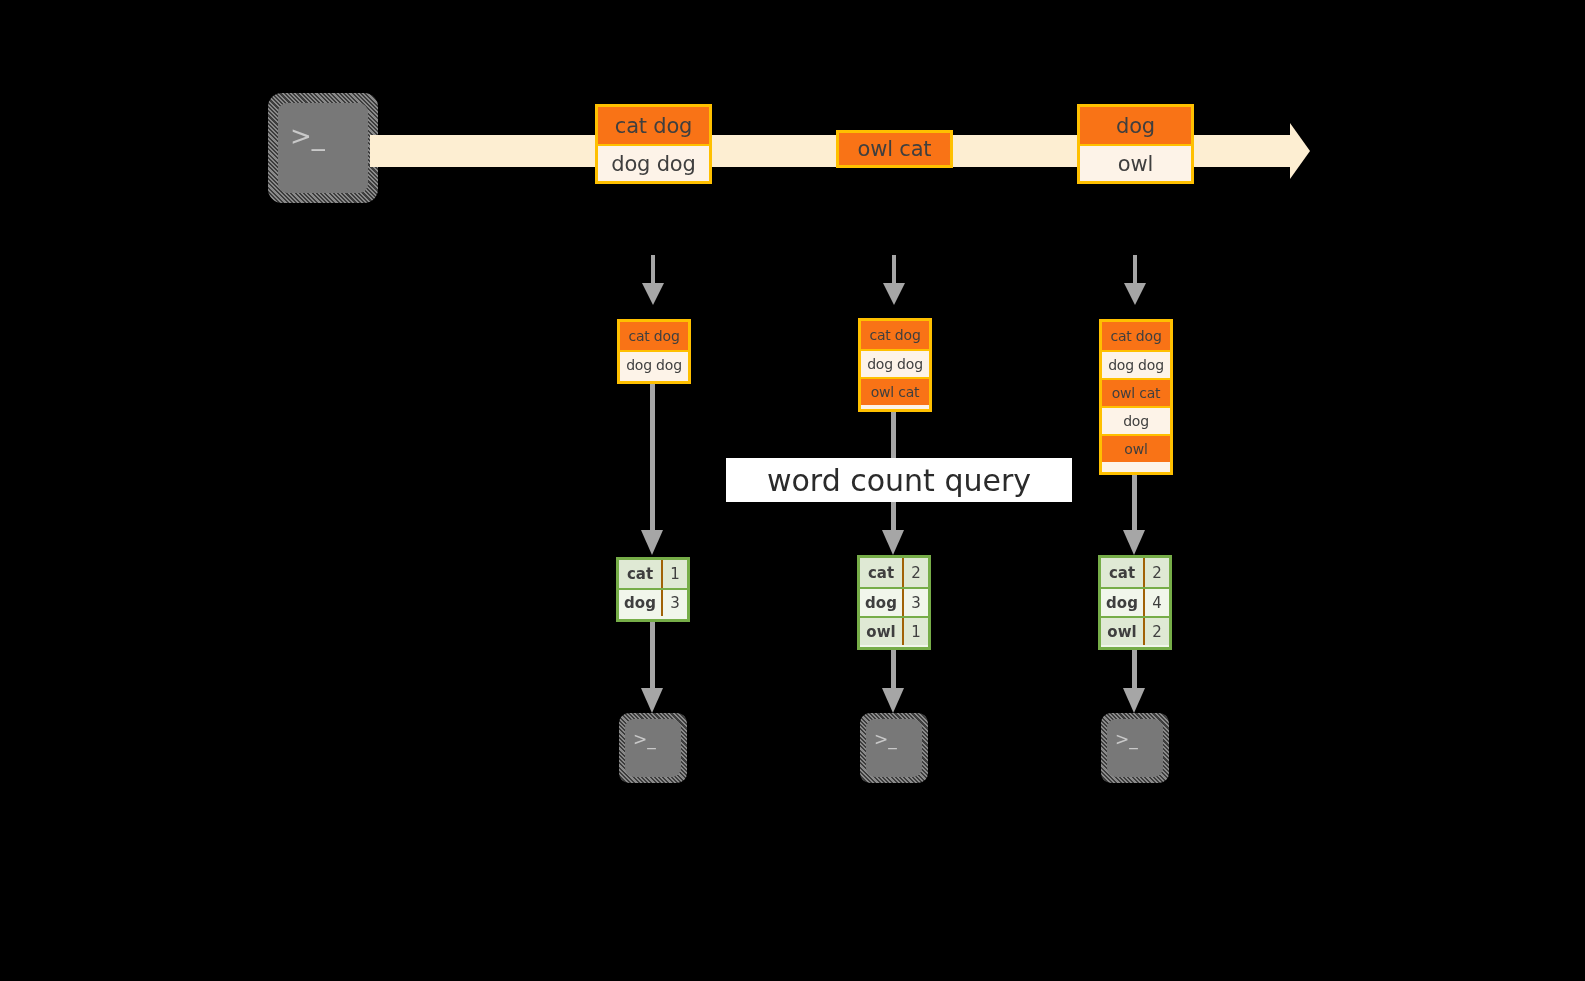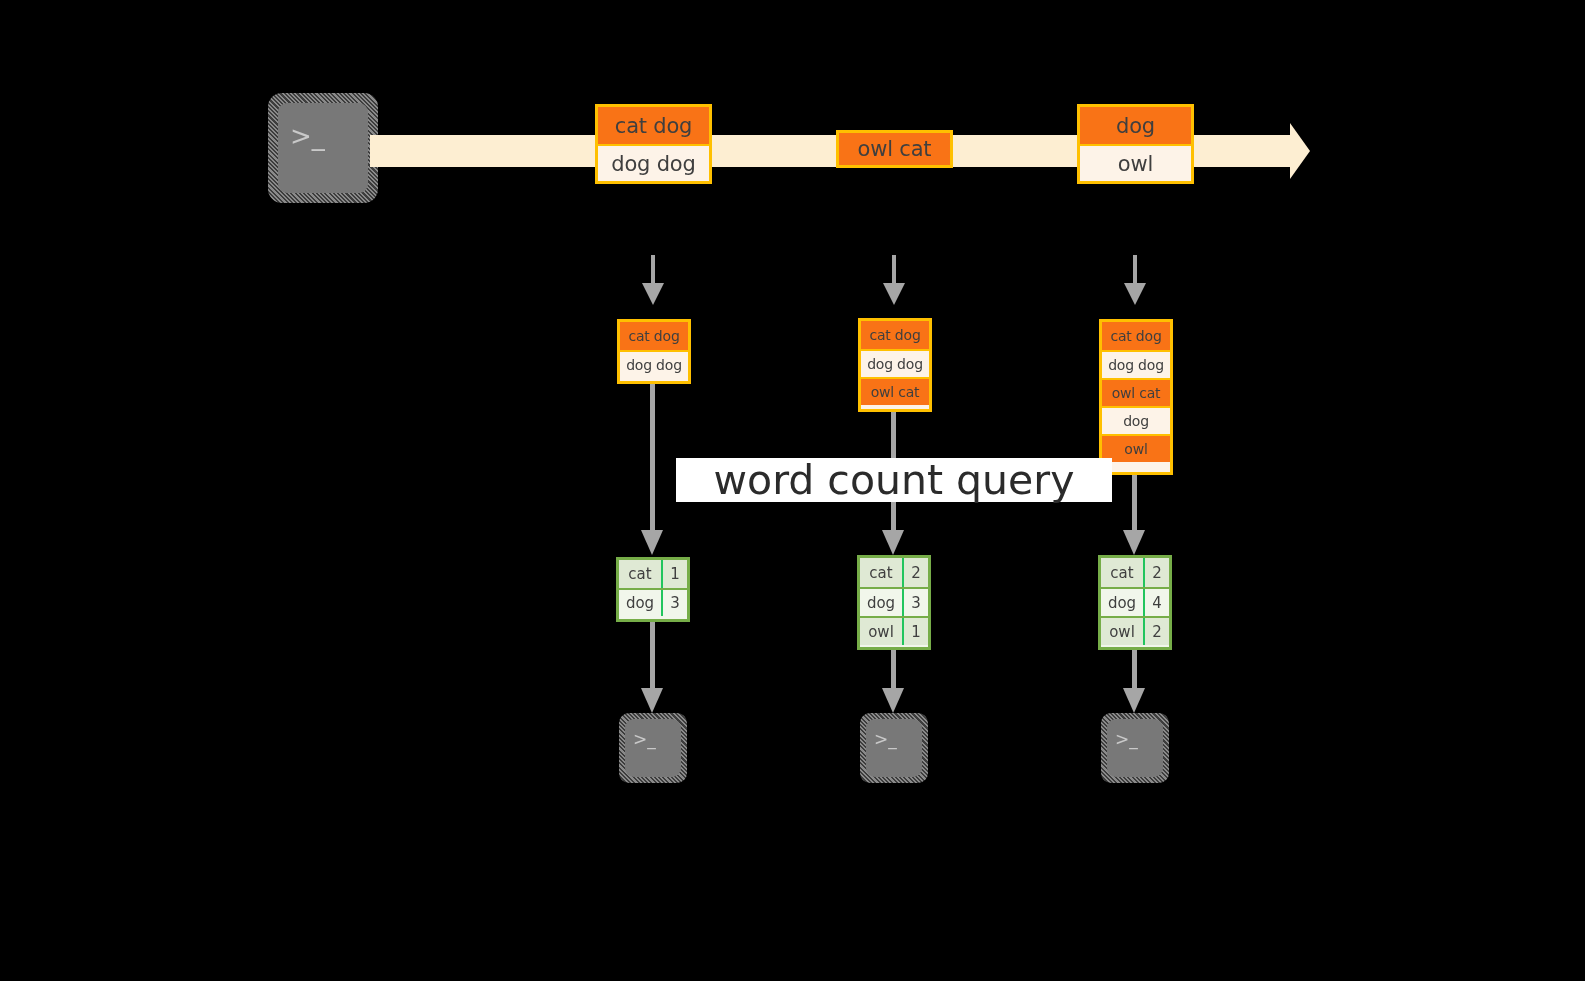--- a/index.html
+++ b/index.html
@@ -87,21 +87,21 @@
   }
   .grow + .grow { border-top: 2px solid #76ad48; }
   .gcell {
     box-sizing: border-box;
     display: flex;
     align-items: center;
     justify-content: center;
     color: #3f3f3f;
     white-space: nowrap;
   }
-  .gcell.key   { border-right: 2px solid #22c55e; }
+  .gcell.key   { border-right: 2px solid #a16207; font-weight: bold; }
   .grow.dark  .gcell { background: #dfe9d4; }
   .grow.light .gcell { background: #f1f6eb; }
 
   
   .vline {
     position: absolute;
     background: #a6a6a6;
   }
   .vdash {
     position: absolute;
@@ -183,21 +183,21 @@
 
   <div class="vline" style="left:650px; top:384px; width:5px; height:146px;"></div>
   <div class="vhead" style="left:641px; top:530px; border-width:25px 11px 0 11px;"></div>
 
   <div class="vline" style="left:891px; top:412px; width:5px; height:118px;"></div>
   <div class="vhead" style="left:882px; top:530px; border-width:25px 11px 0 11px;"></div>
 
   <div class="vline" style="left:1132px; top:475px; width:5px; height:55px;"></div>
   <div class="vhead" style="left:1123px; top:530px; border-width:25px 11px 0 11px;"></div>
 
-  <div class="qlabel" style="left:676px; top:458px; width:436px; height:44px; font-size:41px;">word count query</div>
+  <div class="qlabel" style="left:726px; top:458px; width:346px; height:44px; font-size:30px;">word count query</div>
 
   <div class="gbox" style="left:616px; top:557px; width:74px; height:65px;">
     <div class="grow dark" style="height:28px;">
       <div class="gcell key" style="width:44px; font-size:15px;">cat</div>
       <div class="gcell val" style="flex:1; font-size:15px;">1</div>
     </div>
     <div class="grow light" style="height:28px;">
       <div class="gcell key" style="width:44px; font-size:15px;">dog</div>
       <div class="gcell val" style="flex:1; font-size:15px;">3</div>
     </div>

